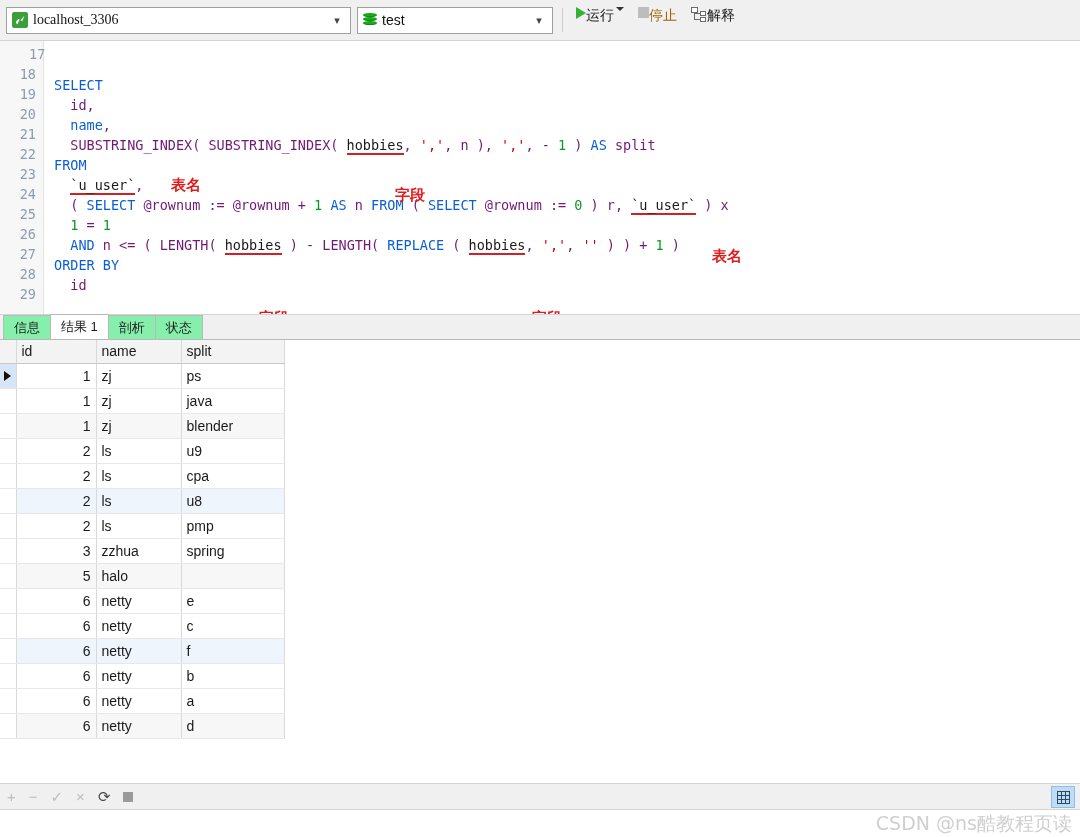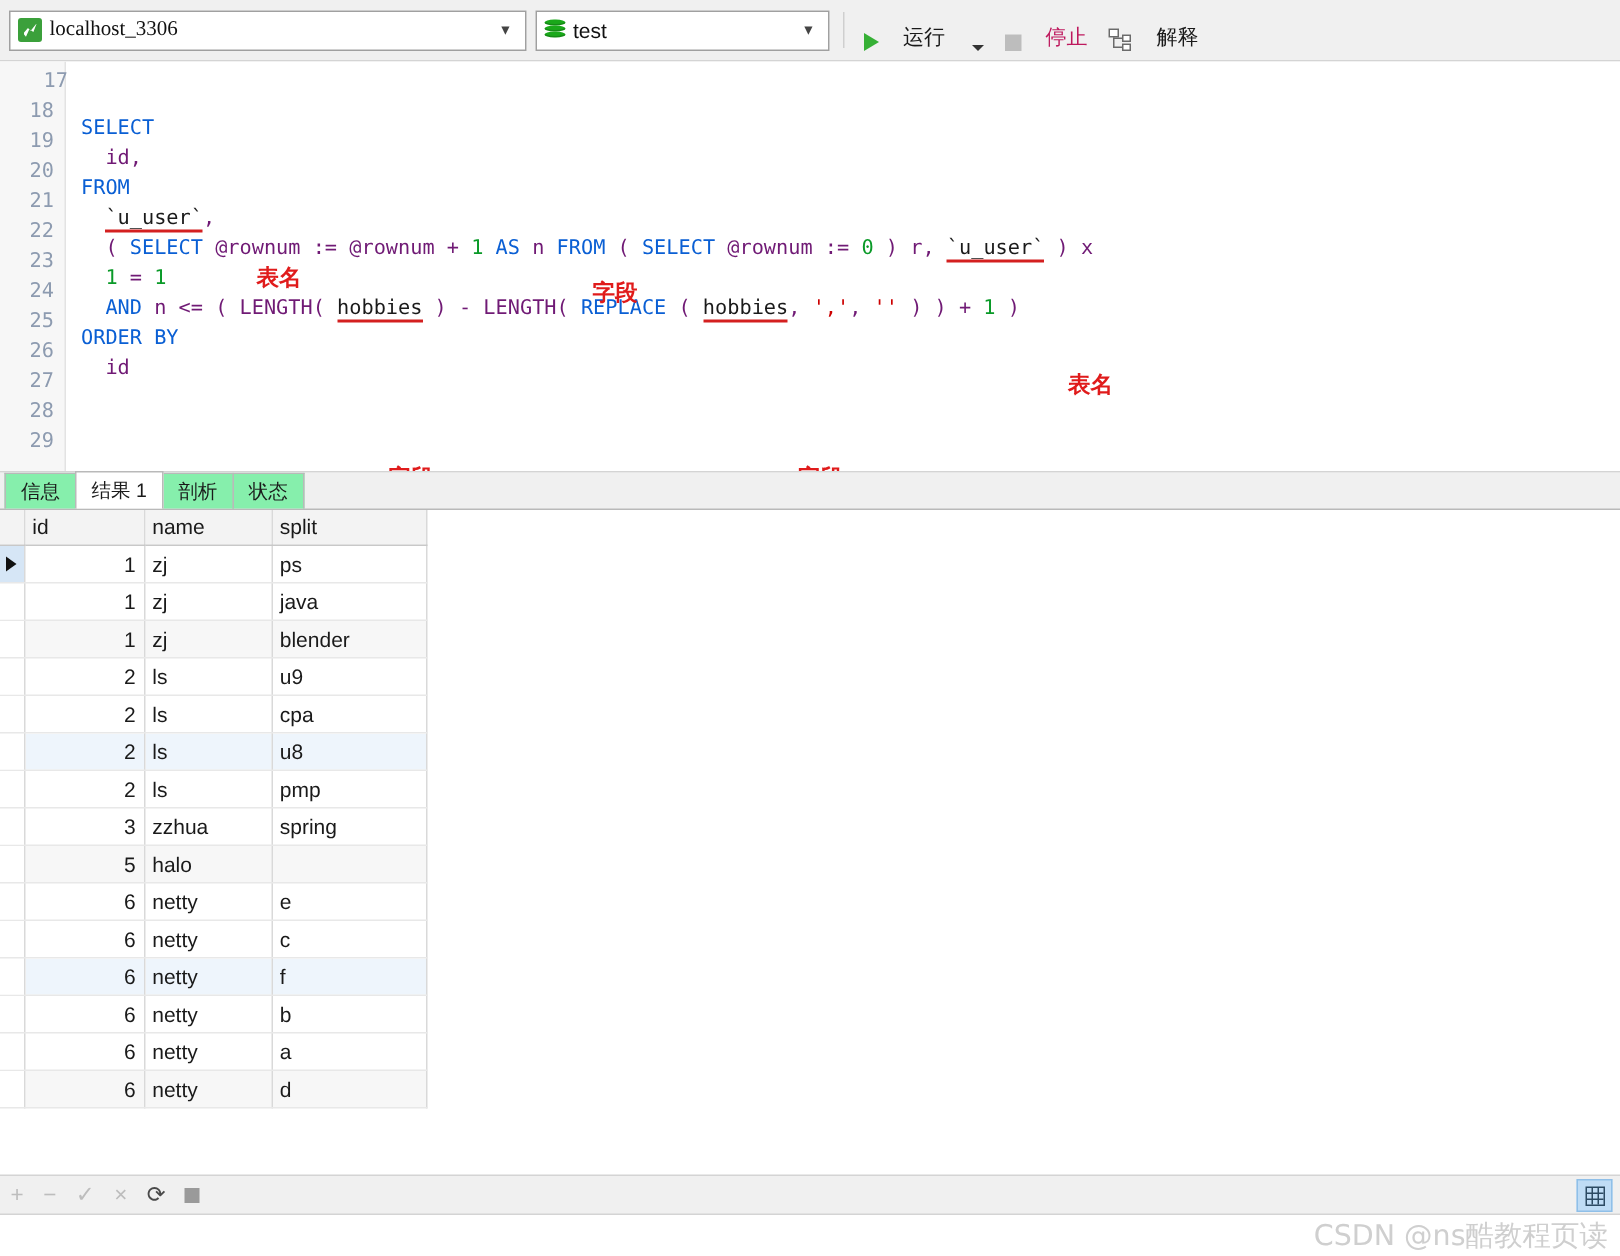--- a/index.html
+++ b/index.html
@@ -55,25 +55,25 @@
     position: absolute; left: 0; width: 14px; height: 4px;
     background: #1aa81a; border-radius: 50%/55%;
     box-shadow: inset 0 -1px 0 rgba(0,0,0,.18);
   }
   .db-ico span:nth-child(1) { top: 1px; }
   .db-ico span:nth-child(2) { top: 5px; }
   .db-ico span:nth-child(3) { top: 9px; }
 
   .tb-sep { width: 1px; height: 24px; background: #cfcfcf; margin: 0 3px; }
   .tb-btn {
-    display: flex; align-items: flex-end; gap: 16px;
+    display: flex; align-items: flex-start; gap: 0;
     height: 27px; padding: 0 4px; font-size: 14px; color: #1a1a1a;
     white-space: nowrap;
   }
-  .tb-btn.disabled { color: #be185d; font-family: Liberation Mono, monospace; }
+  .tb-btn.disabled { color: #a16207; font-family: Liberation Mono, monospace; }
   .play-tri {
     width: 0; height: 0;
     border-left: 10px solid #36b035;
     border-top: 6px solid transparent;
     border-bottom: 6px solid transparent;
   }
   .caret-dn {
     width: 0; height: 0; margin-left: 2px;
     border-top: 4px solid #333;
     border-left: 4px solid transparent;
@@ -280,20 +280,22 @@
       <div class="lnum">25</div>
       <div class="lnum">26</div>
       <div class="lnum">27</div>
       <div class="lnum">28</div>
       <div class="lnum">29</div>
     </div>
   <div id="code">
       <div class="cline">&nbsp;</div>
       <div class="cline"><span class="kw">SELECT</span></div>
       <div class="cline"><span class="ident">  id,</span></div>
+      <div class="cline"><span class="ident">  </span><span class="kw">name</span><span class="ident">,</span></div>
+      <div class="cline"><span class="ident">  SUBSTRING_INDEX( SUBSTRING_INDEX( </span><span class="fld">hobbies</span><span class="ident">, </span><span class="str">','</span><span class="ident">, n ), </span><span class="str">','</span><span class="ident">, - </span><span class="num">1</span><span class="ident"> ) </span><span class="kw">AS</span><span class="ident"> split</span></div>
       <div class="cline"><span class="kw">FROM</span></div>
       <div class="cline"><span class="ident">  </span><span class="fld">`u_user`</span><span class="ident">,</span></div>
       <div class="cline"><span class="ident">  ( </span><span class="kw">SELECT</span><span class="ident"> @rownum := @rownum + </span><span class="num">1</span><span class="ident"> </span><span class="kw">AS</span><span class="ident"> n </span><span class="kw">FROM</span><span class="ident"> ( </span><span class="kw">SELECT</span><span class="ident"> @rownum := </span><span class="num">0</span><span class="ident"> ) r, </span><span class="fld">`u_user`</span><span class="ident"> ) x</span></div>
       <div class="cline"><span class="ident">  </span><span class="num">1</span><span class="ident"> = </span><span class="num">1</span></div>
       <div class="cline"><span class="ident">  </span><span class="kw">AND</span><span class="ident"> n &lt;= ( LENGTH( </span><span class="fld">hobbies</span><span class="ident"> ) - LENGTH( </span><span class="kw">REPLACE</span><span class="ident"> ( </span><span class="fld">hobbies</span><span class="ident">, </span><span class="str">','</span><span class="ident">, </span><span class="str">''</span><span class="ident"> ) ) + </span><span class="num">1</span><span class="ident"> )</span></div>
       <div class="cline"><span class="kw">ORDER BY</span></div>
       <div class="cline"><span class="ident">  id</span></div>
     </div>
 <div class="ann" style="left: 395px; top: 145px;">字段</div>
     <div class="ann" style="left: 171px; top: 135px;">表名</div>

